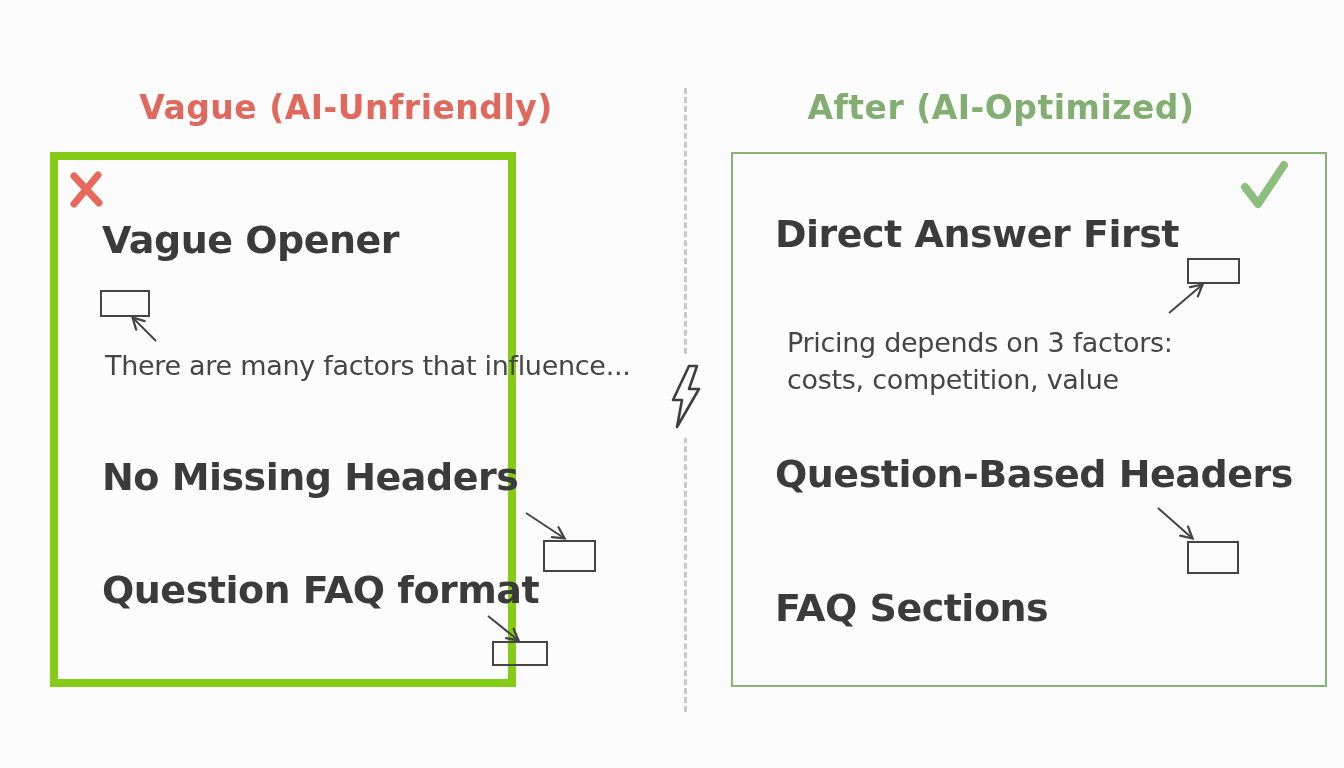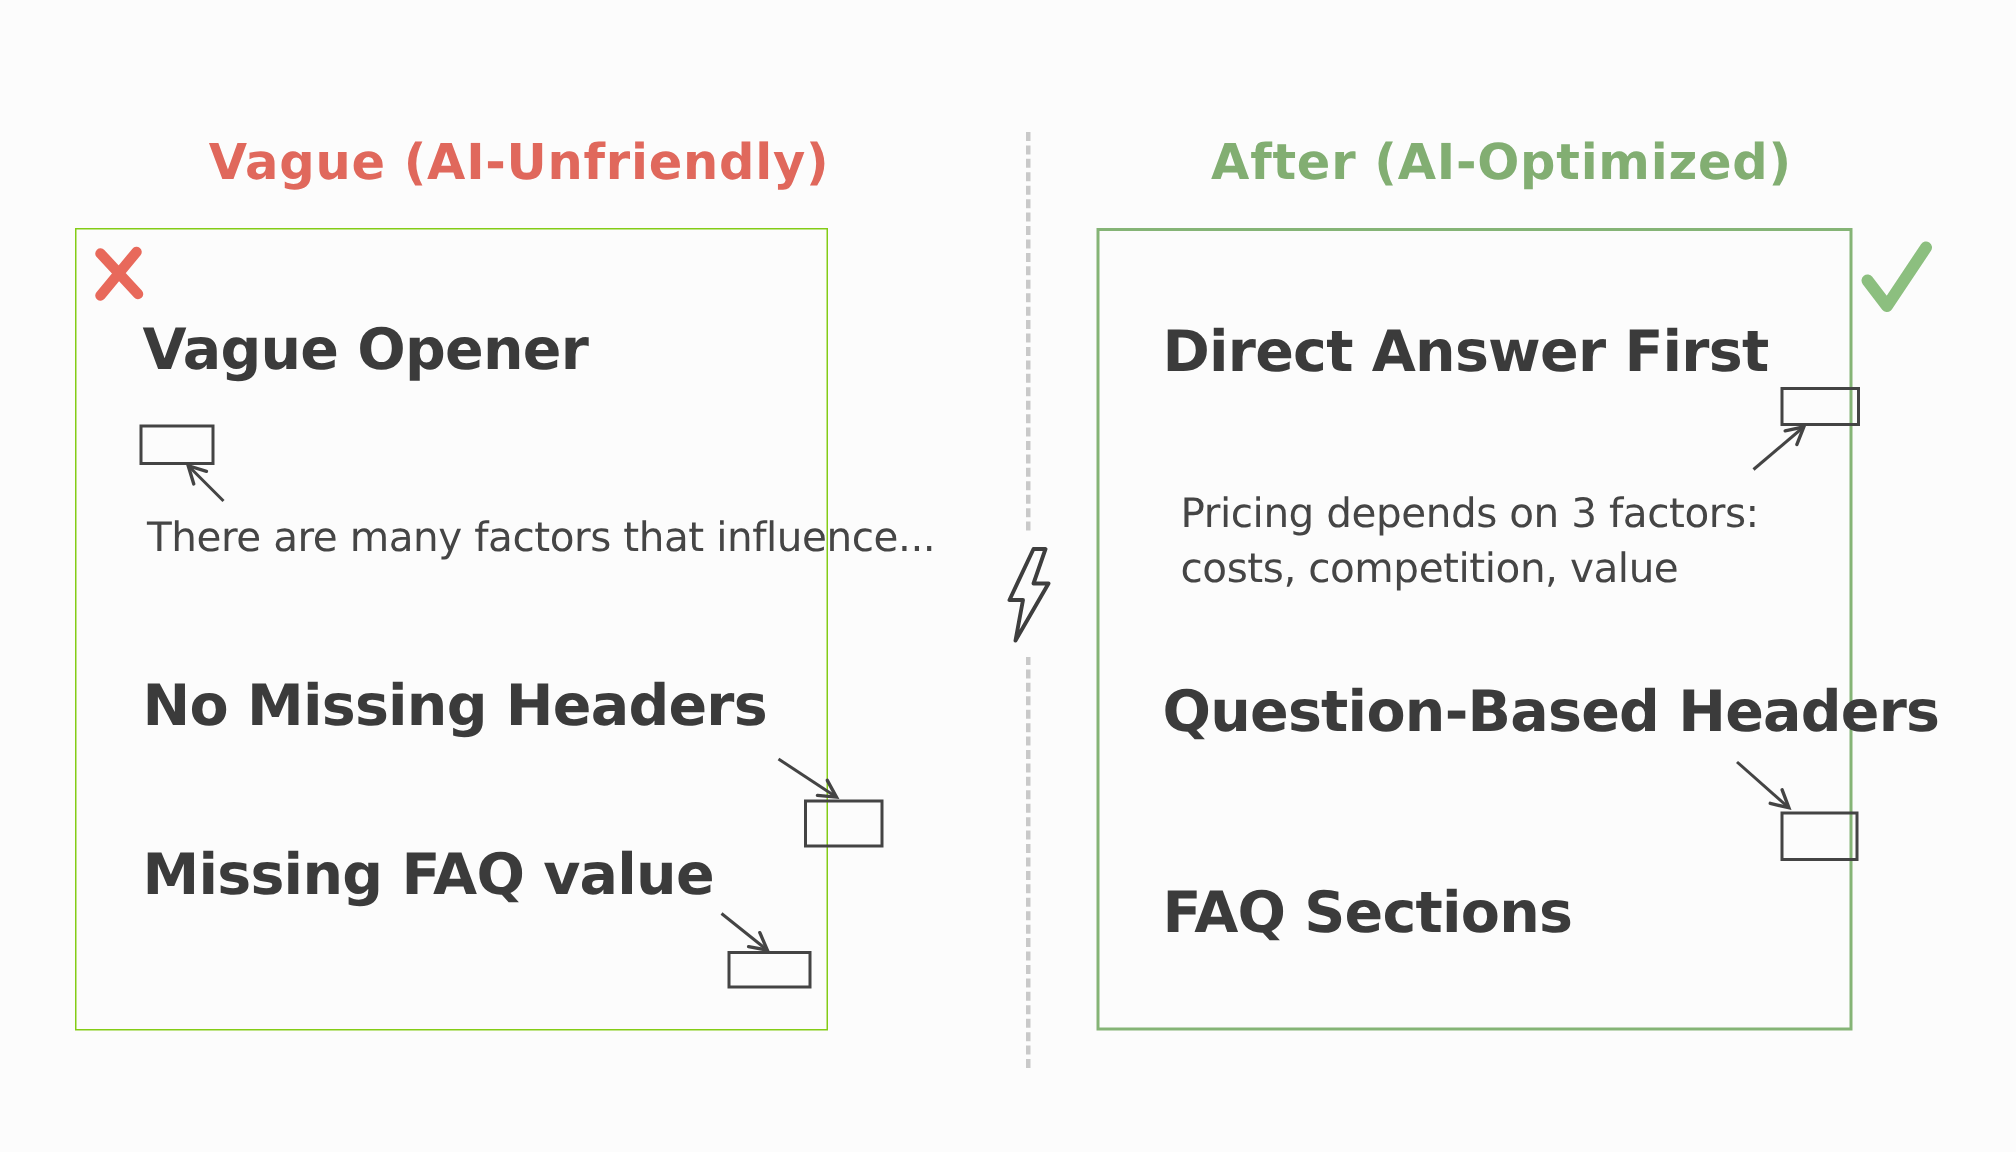--- a/index.html
+++ b/index.html
@@ -9,22 +9,22 @@
     font-family:"DejaVu Sans","Liberation Sans",sans-serif;
     position:relative;
   }
   .canvas{position:absolute;left:0;top:0;width:1344px;height:768px;}
   .col-title{
     position:absolute;top:88px;height:46px;
     font-size:33px;font-weight:600;letter-spacing:.5px;
     text-align:center;white-space:nowrap;
   }
   .panel{position:absolute;top:152px;height:535px;background:transparent;box-sizing:border-box;}
-  .panel.before{left:50px;width:502px;border:1px solid #84cc16;}
-  .panel.after{left:731px;width:504px;border:2px solid #85b476;}
+  .panel.before{left:50px;width:466px;border:8px solid #84cc16;}
+  .panel.after{left:731px;width:596px;border:2px solid #85b476;}
   .heading{
     position:absolute;font-size:38px;font-weight:600;color:#3b3b3b;
     white-space:nowrap;letter-spacing:-0.5px;line-height:1.1;
   }
   .note{
     position:absolute;font-size:27px;font-weight:500;color:#454545;
     white-space:nowrap;line-height:37px;letter-spacing:-0.3px;
   }
   .doodle{position:absolute;overflow:visible;}
   .divider{
@@ -77,21 +77,21 @@
 
     <div class="note" style="left:47px;top:187px;">There are many factors that influence...</div>
 
     <div class="heading" style="left:44px;top:297px;">No Missing Headers</div>
 
     <svg class="doodle" style="left:462px;top:345px;" width="92" height="76" viewBox="0 0 92 76">
       <path d="M6 8 L44 33" stroke="#444" stroke-width="2" fill="none" marker-end="url(#arrw)"></path>
       <rect x="24" y="36" width="51" height="30" fill="none" stroke="#444" stroke-width="2"></rect>
     </svg>
 
-    <div class="heading" style="left:44px;top:410px;">Missing FAQ value</div>
+    <div class="heading" style="left:44px;top:410px;">Question FAQ format</div>
 
     <svg class="doodle" style="left:425px;top:450px;" width="82" height="64" viewBox="0 0 82 64">
       <path d="M5 6 L35 30" stroke="#444" stroke-width="2" fill="none" marker-end="url(#arrw)"></path>
       <rect x="10" y="32" width="54" height="23" fill="none" stroke="#444" stroke-width="2"></rect>
     </svg>
   </div>
 
   <div class="panel after">
 
     <div style="position:absolute;left:505px;top:5px;">

